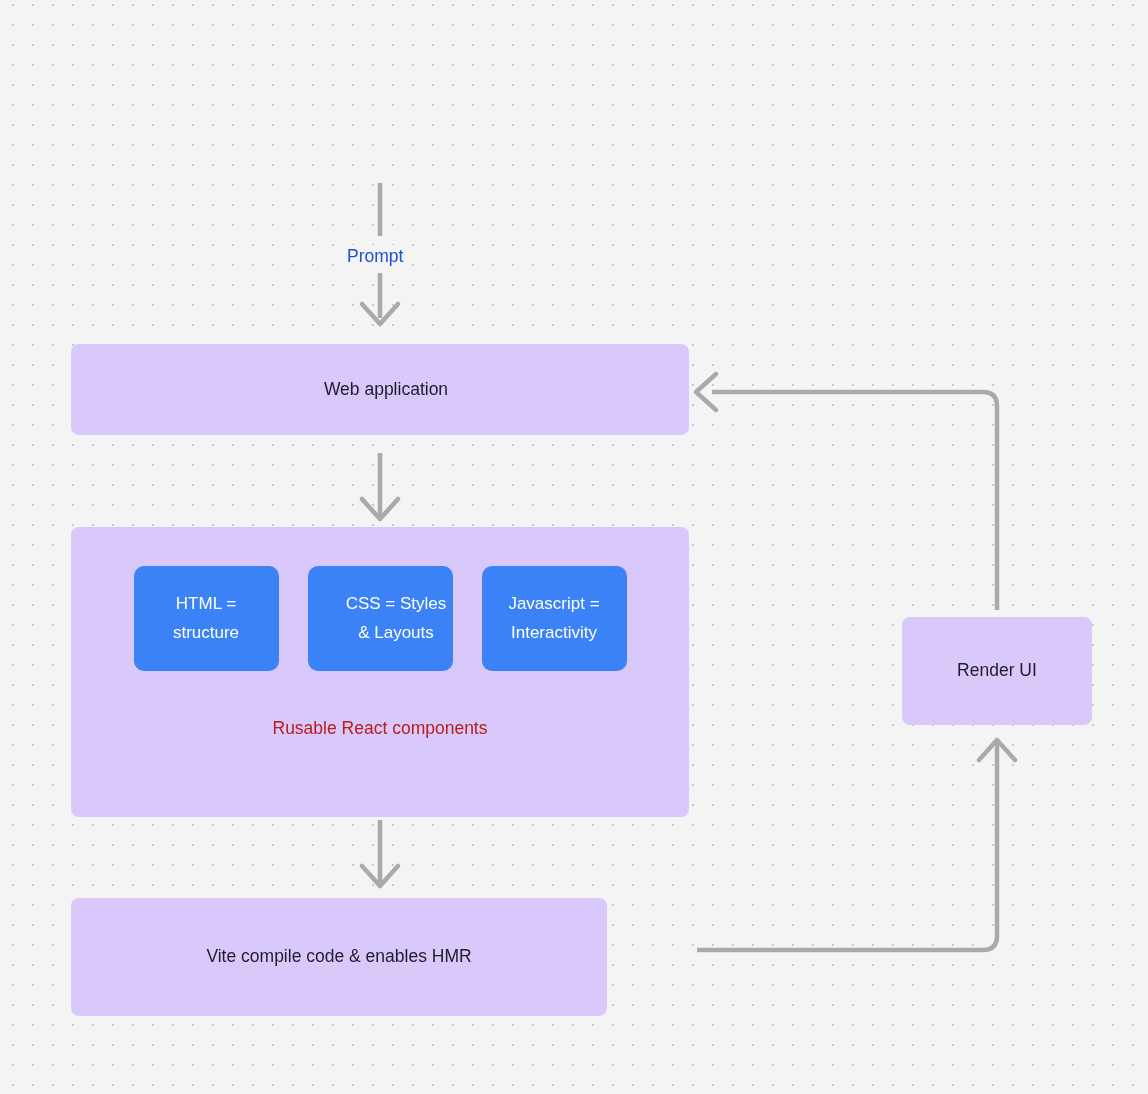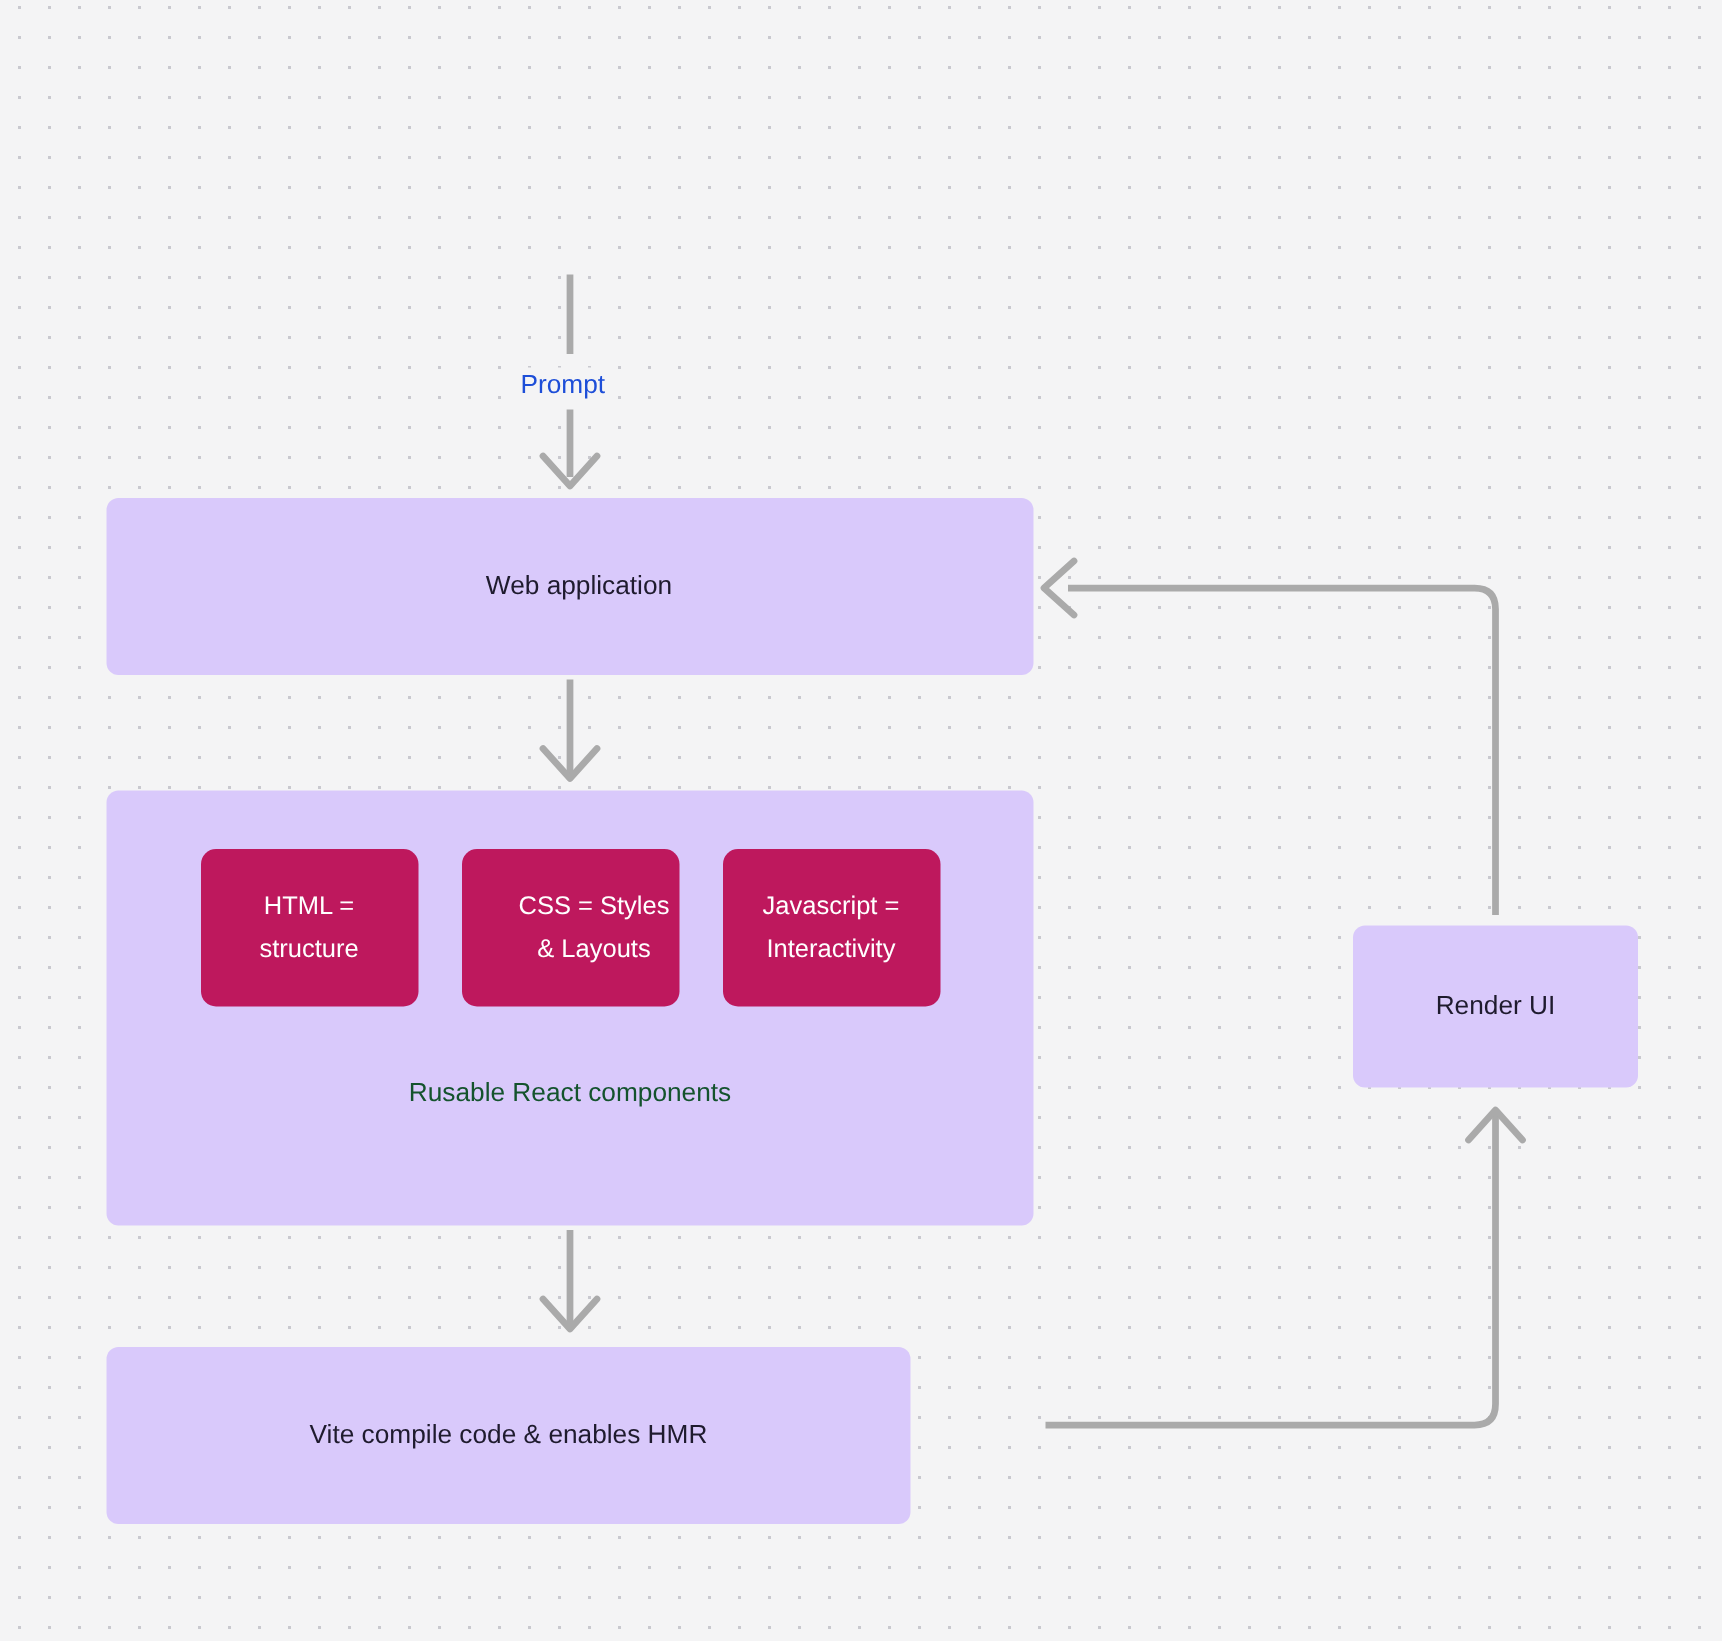--- a/index.html
+++ b/index.html
@@ -35,30 +35,30 @@
   }
 
   .node-light {
     background-color: #d9c9fb;
     color: #1f1b2e;
     font-size: 17.5px;
     line-height: 1.45;
   }
 
   .node-dark {
-    background-color: #be185d;
+    background-color: #3b82f6;
     color: #ffffff;
     font-size: 17px;
     line-height: 1.7;
     border-radius: 10px;
   }
 
   
   #node-user        { left: 71px;  top: 62px;  width: 618px; height: 118px; }
-  #node-web-app     { left: 71px;  top: 332px; width: 618px; height: 118px; padding-left: 12px; }
+  #node-web-app     { left: 71px;  top: 344px; width: 618px; height: 91px; padding-left: 12px; }
   #node-components  { left: 71px;  top: 527px; width: 618px; height: 290px; display: block; }
   #node-vite        { left: 71px;  top: 898px; width: 536px; height: 118px; }
   #node-render-ui   { left: 902px; top: 617px; width: 190px; height: 108px; }
 
   .chips {
     position: absolute;
     left: 0;
     top: 39px;
     width: 618px;
     display: flex;
@@ -67,21 +67,21 @@
   }
   .chip { width: 145px; height: 105px; }
 
   .components-caption {
     position: absolute;
     left: 0;
     top: 189px;
     width: 618px;
     text-align: center;
     font-size: 17.5px;
-    color: #14532d;
+    color: #b91c1c;
   }
 
   
   .edge-label {
     position: absolute;
     font-size: 17.5px;
     color: #1d4ed8;
     background-color: #f4f4f5;
     padding: 1px 7px;
     white-space: nowrap;

